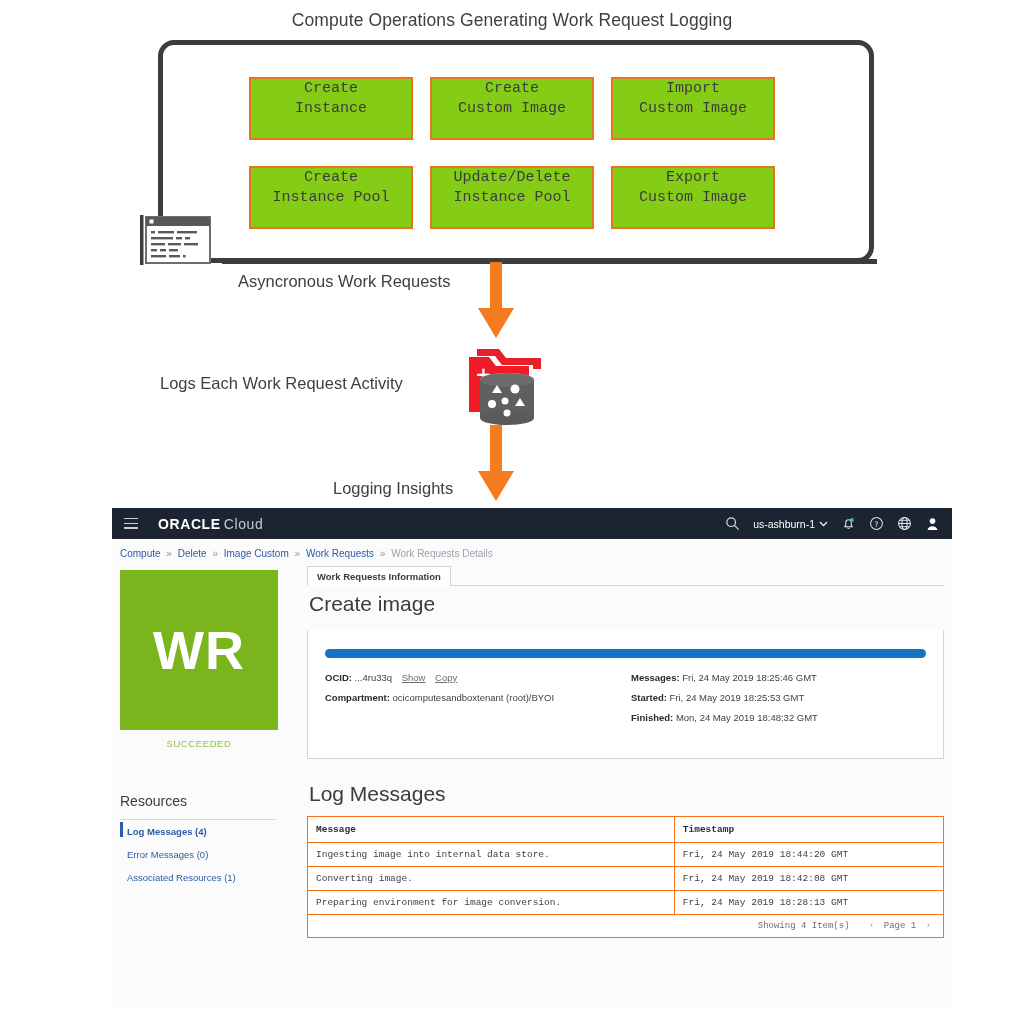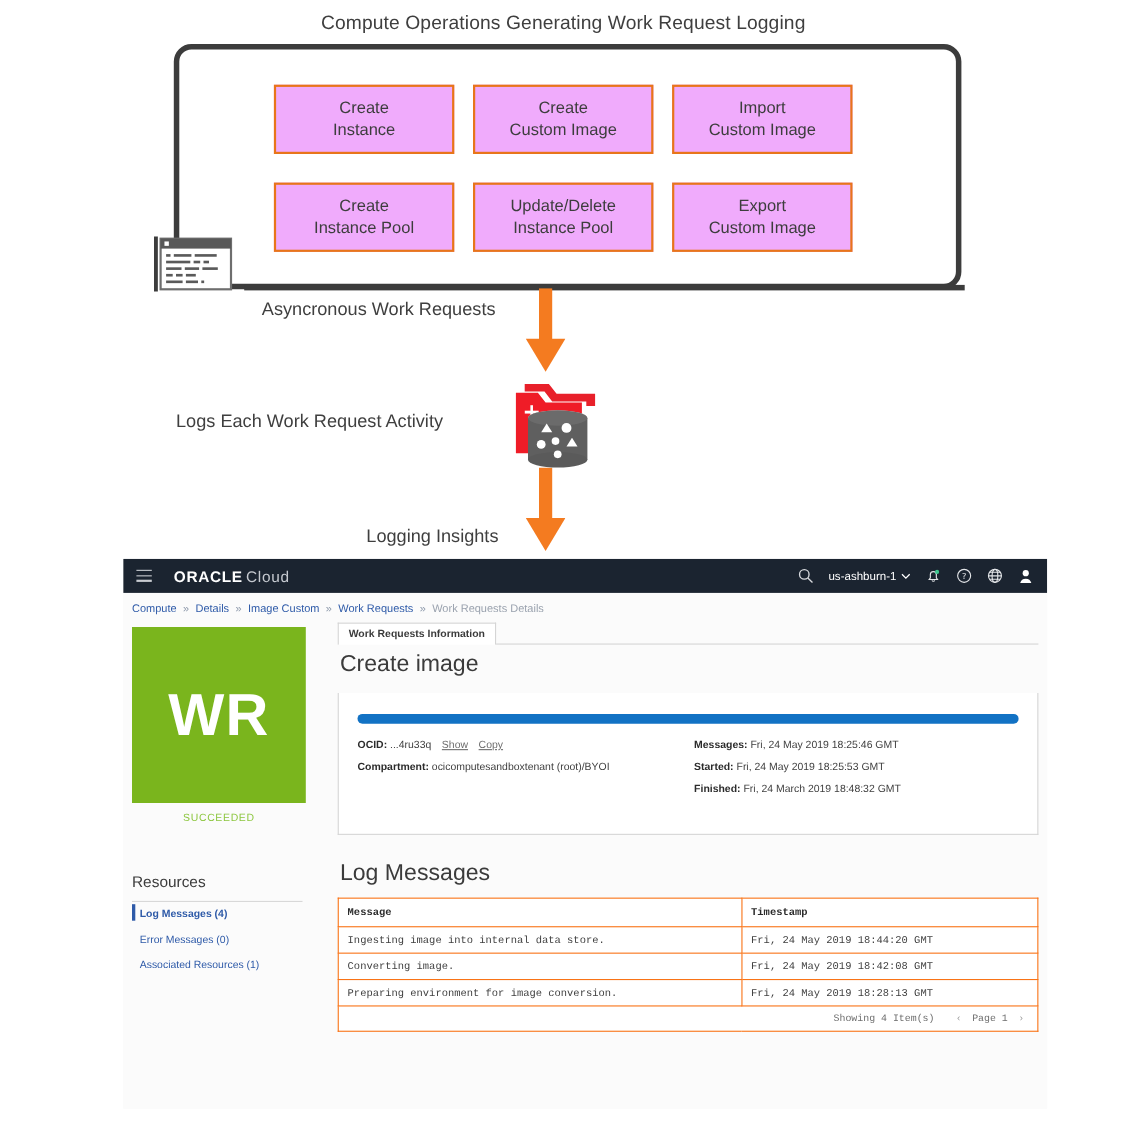--- a/index.html
+++ b/index.html
@@ -42,29 +42,29 @@
     left: 86px; top: 32px;
     width: 530px;
     display: grid;
     grid-template-columns: repeat(3, 164px);
     grid-template-rows: 63px 63px;
     column-gap: 17px;
     row-gap: 26px;
   }
   .op-box {
     border: 2.5px solid #e8751a;
-    background: #f0abfc;
+    background: #84cc16;
     display: flex;
-    align-items: center;
     justify-content: center;
     text-align: center;
     font-size: 15px;
     line-height: 1.32;
     color: #3d3d3d;
     box-sizing: border-box;
+    font-family: Liberation Mono, monospace;
   }
   .op-box span { display: block; }
 
   
   #console-icon {
     position: absolute;
     left: 138px; top: 214px;
     width: 76px; height: 52px;
   }
 
@@ -434,21 +434,21 @@
       <svg class="top-icon" viewBox="0 0 16 16">
         <circle cx="8" cy="5.4" r="3" fill="#ffffff"></circle>
         <path d="M2.6 15 a5.6 5.6 0 0 1 10.8 0 z" fill="#ffffff"></path>
       </svg>
     </div>
   </div>
 
   <div id="breadcrumb">
     <span class="crumb">Compute</span>
     <span class="sep">»</span>
-    <span class="crumb">Details</span>
+    <span class="crumb">Delete</span>
     <span class="sep">»</span>
     <span class="crumb">Image Custom</span>
     <span class="sep">»</span>
     <span class="crumb">Work Requests</span>
     <span class="sep">»</span>
     <span class="current">Work Requests Details</span>
   </div>
 
   <div id="console-body">
 
@@ -493,21 +493,21 @@
             <div class="info-row">
               <b>Messages:</b>
               <span>Fri, 24 May 2019 18:25:46 GMT</span>
             </div>
             <div class="info-row">
               <b>Started:</b>
               <span>Fri, 24 May 2019 18:25:53 GMT</span>
             </div>
             <div class="info-row">
               <b>Finished:</b>
-              <span>Fri, 24 March 2019 18:48:32 GMT</span>
+              <span>Mon, 24 May 2019 18:48:32 GMT</span>
             </div>
           </div>
         </div>
       </div>
 
       <div id="log-heading">Log Messages</div>
 
       <table id="log-table">
         <thead>
           <tr>

